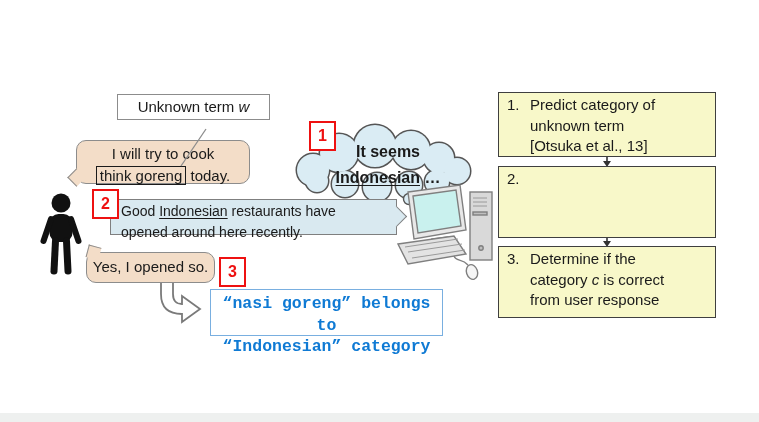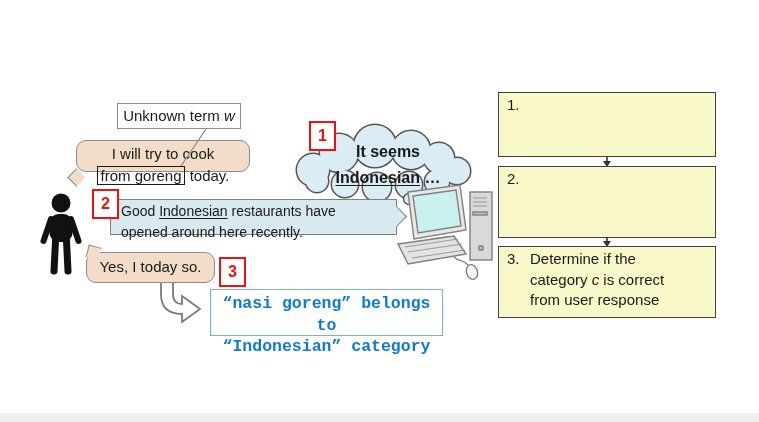--- a/index.html
+++ b/index.html
@@ -5,29 +5,29 @@
   html,body{margin:0;padding:0;background:#ffffff;}
   .stage{
     position:relative;width:759px;height:422px;overflow:hidden;background:#ffffff;
     font-family:"Liberation Sans",sans-serif;color:var(--text,#1a1a1a);
   }
   svg.scene{position:absolute;left:0;top:0;z-index:1;}
   svg.overlay{position:absolute;left:0;top:0;z-index:4;pointer-events:none;}
   .abs{position:absolute;box-sizing:border-box;}
 
   .label-box{
-    left:117px;top:103px;width:124px;height:26px;z-index:2;
+    left:117px;top:94px;width:153px;height:26px;z-index:2;
     background:#ffffff;border:1.2px solid #8c8c8c;
     font-size:15px;line-height:23px;text-align:center;
   }
   .bubble{
     background:var(--tan-fill,#f3ddc8);border:1.5px solid var(--tan-border,#8c8c8c);
     border-radius:10px;z-index:2;
   }
-  .bubble1{left:76px;top:140px;width:174px;height:32px;font-size:15px;line-height:22px;text-align:center;padding-top:2px;}
+  .bubble1{left:76px;top:140px;width:174px;height:44px;font-size:15px;line-height:22px;text-align:center;padding-top:2px;}
   .bubble2{left:86px;top:252px;width:129px;height:31px;font-size:15px;line-height:28px;text-align:center;}
   .tail{position:absolute;background:var(--tan-fill,#f3ddc8);width:12px;height:12px;}
   .tail-left-bottom{left:-7px;top:30px;border-left:1.5px solid var(--tan-border,#8c8c8c);border-bottom:1.5px solid var(--tan-border,#8c8c8c);transform:rotate(45deg);}
   .tail-up-left{left:0px;top:-7px;border-left:1.5px solid var(--tan-border,#8c8c8c);border-top:1.5px solid var(--tan-border,#8c8c8c);transform:rotate(15deg);}
   .kbox{border:1.8px solid #1a1a1a;padding:0 3px;}
 
   .sys-box{
     left:110px;top:199px;width:287px;height:36px;z-index:2;
     background:var(--blue-fill,#d9e9f0);border:1.4px solid var(--blue-border,#7f7f7f);
     font-size:14px;line-height:20.5px;padding:1px 0 8px 10px;
@@ -142,43 +142,44 @@
 
     <g transform="translate(160,282)">
       <path d="M1,0 L13,0 L13,12 Q13,22 22,22 L22,14 L40,27 L22,40 L22,32 Q1,32 1,12 Z" fill="#ffffff" stroke="#7a7a7a" stroke-width="1.8"></path>
     </g>
   </svg>
 
   <div class="abs label-box">Unknown term <i>w</i></div>
 
   <div class="abs bubble bubble1">
     <span class="tail tail-left-bottom"></span>
-    <span>I will try to cook<br><span class="kbox">from goreng</span> today.</span>
+    <span>I will try to cook<br><span class="kbox">think goreng</span> today.</span>
   </div>
 
   <div class="abs badge badge1">1</div>
   <div class="abs badge badge2">2</div>
   <div class="abs badge badge3">3</div>
 
   <div class="abs cloud-text">It seems<br><u>Indonesian</u> …</div>
 
   <div class="abs sys-box">
     <span class="sys-tail"></span>
     <span>Good <u>Indonesian</u> restaurants have<br>opened around here recently.</span>
   </div>
 
   <div class="abs bubble bubble2">
     <span class="tail tail-up-left"></span>
-    <span>Yes, I today so.</span>
+    <span>Yes, I opened so.</span>
   </div>
 
   <div class="abs conclusion">“nasi goreng” belongs to<br>“Indonesian” category</div>
 
   <div class="abs step step1">
     <span class="num">1.</span>
+    <span>Predict category of<br>unknown term<br>[Otsuka et al., 13]</span>
   </div>
   <div class="abs step step2">
     <span class="num">2.</span>
   </div>
   <div class="abs step step3">
     <span class="num">3.</span>
     <span>Determine if the<br>category <i>c</i> is correct<br>from user response</span>
   </div>
 
   <svg class="overlay" width="759" height="422" viewBox="0 0 759 422">

